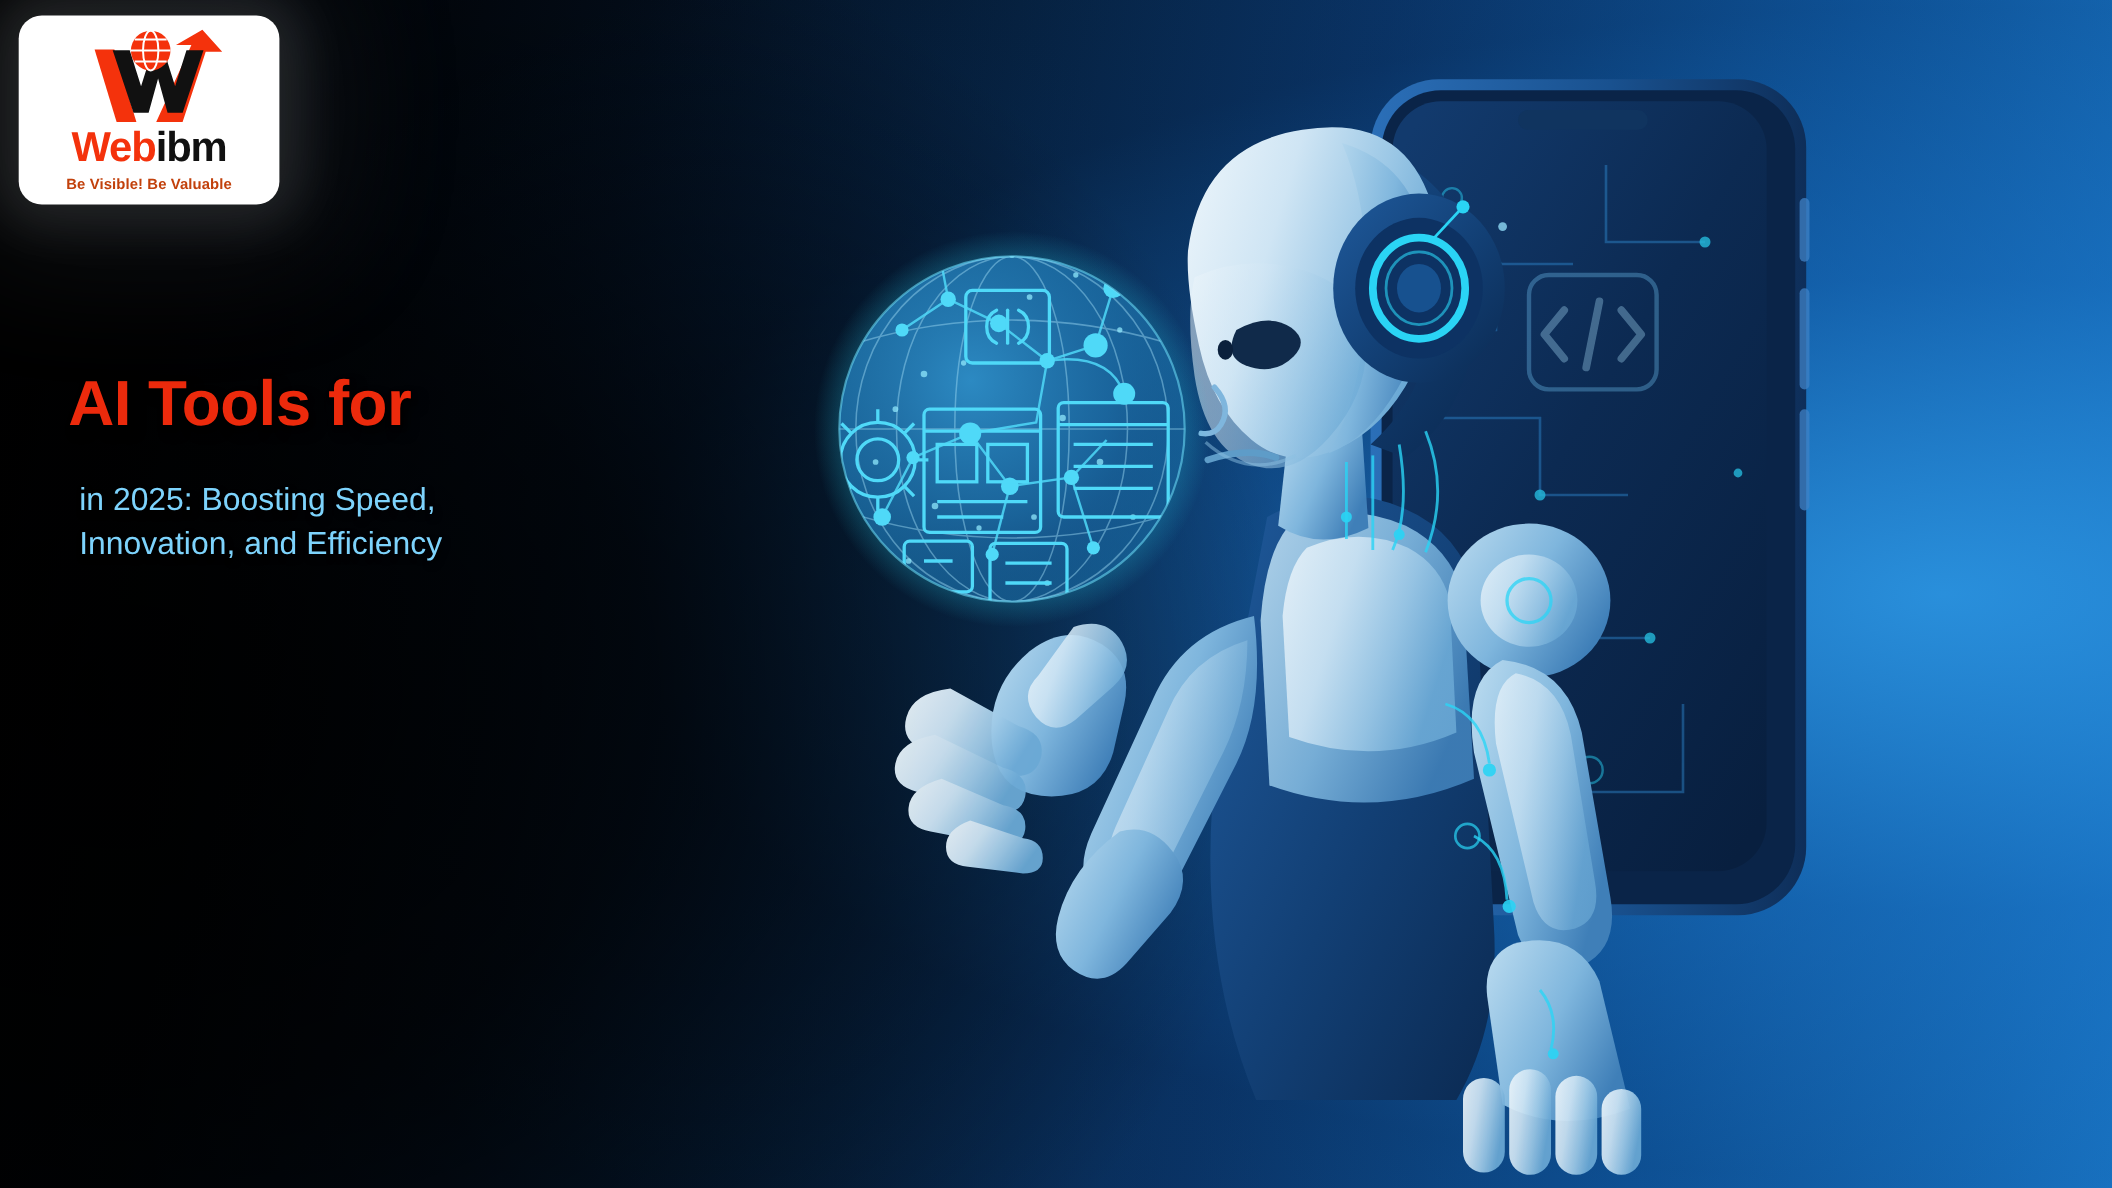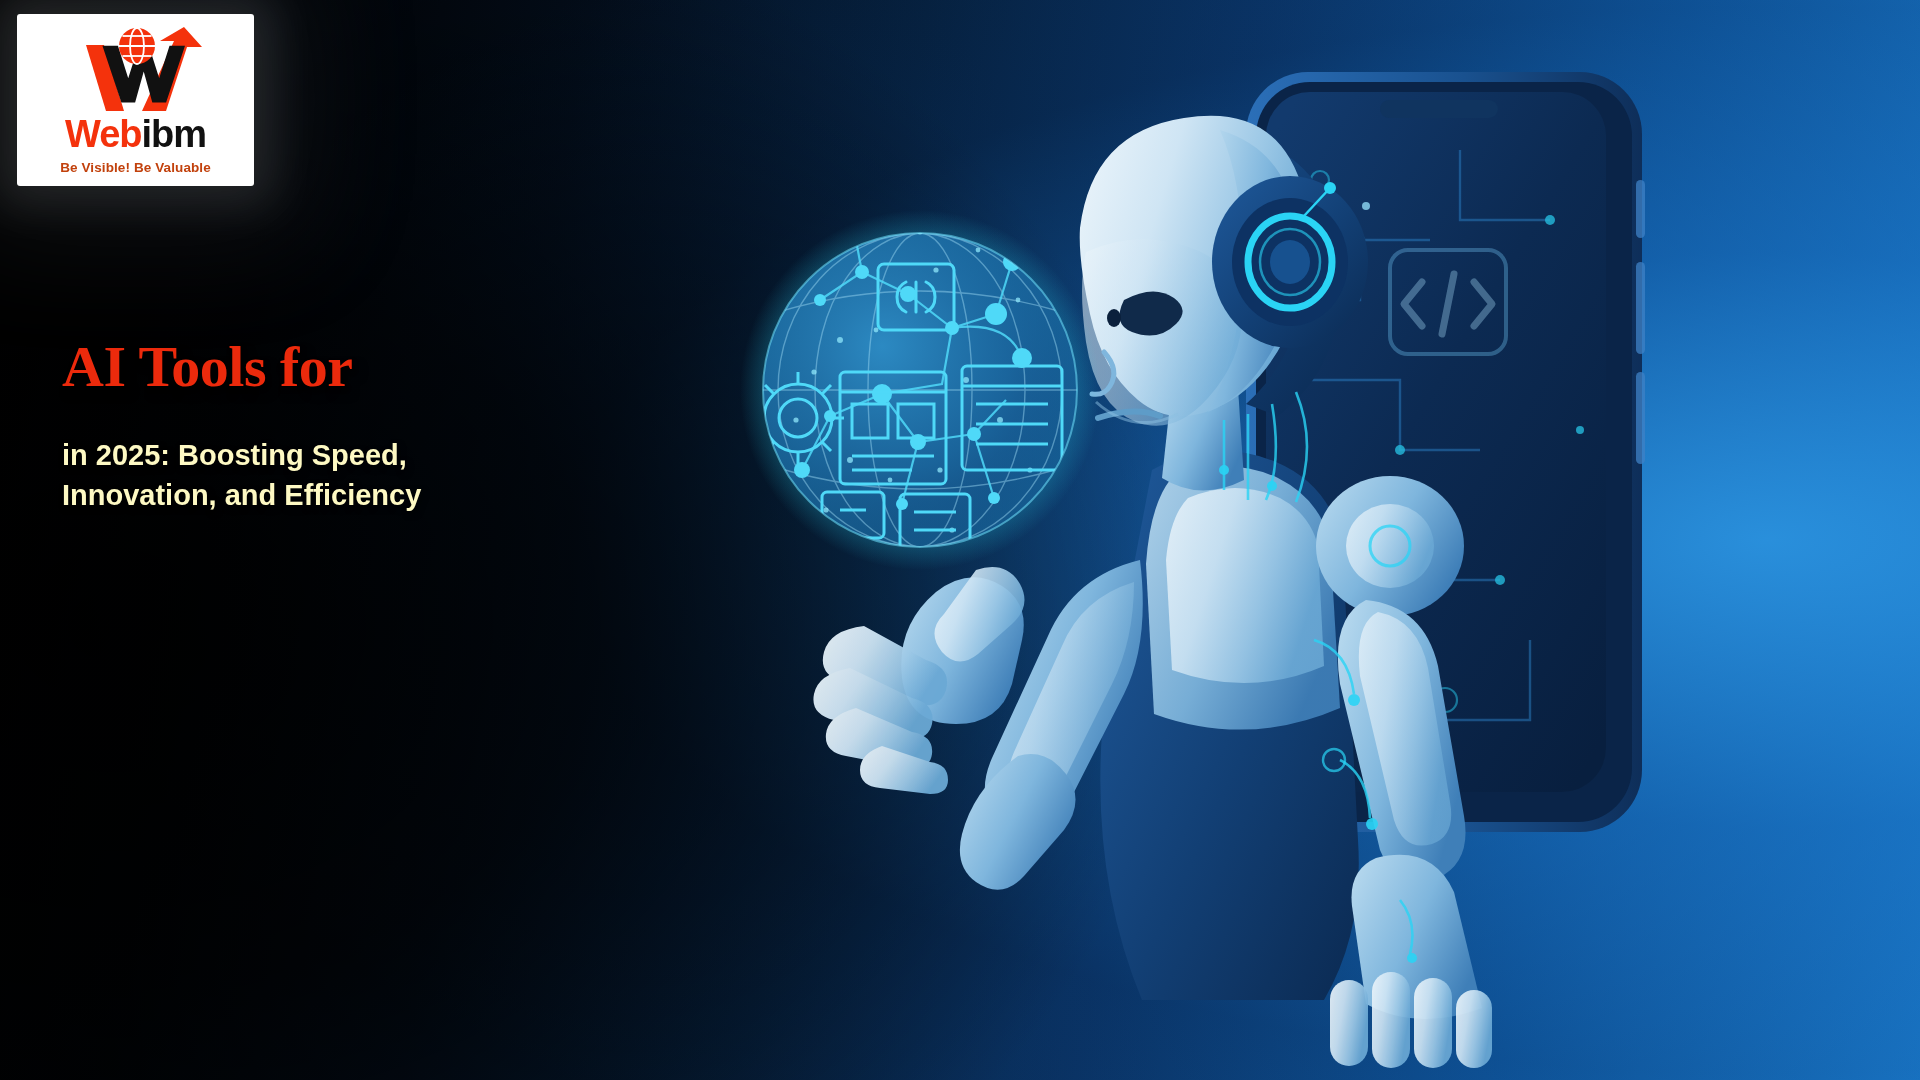--- a/index.html
+++ b/index.html
@@ -22,43 +22,43 @@
     background:radial-gradient(120% 95% at 92% 50%, rgba(45,150,226,.85) 0%, rgba(24,104,180,.45) 28%, rgba(8,44,92,.18) 52%, rgba(0,0,0,0) 74%);
   }
   #bg-vignette{
     position:absolute; inset:0;
     background:radial-gradient(90% 120% at 6% 58%, rgba(0,0,0,.92) 0%, rgba(0,0,0,.70) 28%, rgba(0,0,0,0) 62%);
   }
 
   
   #logo-card{
     position:absolute; left:17px; top:14px; width:237px; height:172px;
-    background:#ffffff; border-radius:3px;
+    background:#ffffff; border-radius:21px;
     box-shadow:0 0 46px 22px rgba(255,255,255,.10), 0 0 120px 60px rgba(120,140,160,.10);
     display:flex; flex-direction:column; align-items:center; justify-content:center;
   }
   #logo-mark{ position:relative; width:160px; height:88px; }
   #logo-mark svg{ position:absolute; left:0; top:0; }
   #logo-word{ font-size:38px; font-weight:bold; letter-spacing:-1px; line-height:1; margin-top:2px;}
   #logo-word .r{ color:#f4320c; }
   #logo-word .k{ color:#111111; }
   #logo-tag{ font-size:13.5px; font-weight:bold; color:#c2410c; margin-top:7px; letter-spacing:.1px; }
 
   
   #copy{ position:absolute; left:62px; top:330px; width:760px; }
   #headline{
     font-size:58px; font-weight:bold; line-height:1.27; color:#ec2a0c;
     letter-spacing:-.5px;
     text-shadow:6px 7px 10px rgba(0,0,0,.72), 2px 3px 4px rgba(0,0,0,.55);
-    font-family:Liberation Serif, serif;
   }
   #headline .l2{ display:block; }
   #subline{
-    margin-top:31px; font-size:29px; font-weight:bold; line-height:1.38; color:#fef9c3;
+    margin-top:31px; font-size:29px; font-weight:normal; line-height:1.38; color:#7dd3fc;
     text-shadow:2px 3px 6px rgba(0,0,0,.6);
+    margin-left:10px;
   }
   #subline .s2{ display:block; }
 
   
   #art{ position:absolute; left:700px; top:0; width:1220px; height:1080px; }
   #art svg{ display:block; }
 </style>
 </head>
 <body>
 

